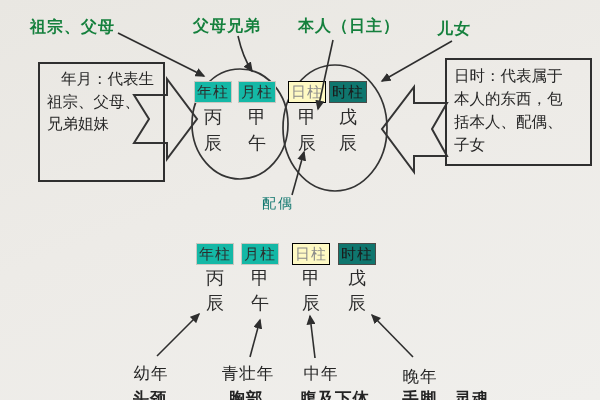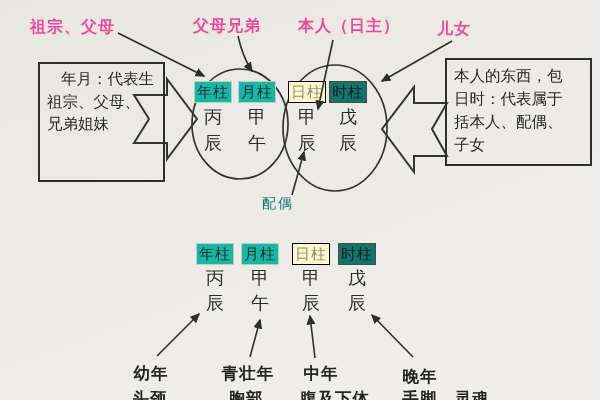--- a/index.html
+++ b/index.html
@@ -7,38 +7,38 @@
     width:600px;height:400px;overflow:hidden;position:relative;
     background:linear-gradient(160deg,#e9e7e2 0%,#edebe7 45%,#f0efec 100%);
     font-family:"DejaVu Serif","Liberation Serif",serif;
     color:#2b2b2b;
   }
   .abs{position:absolute;}
   svg{position:absolute;left:0;top:0;}
   #shapes{z-index:1;}
   #arrows{z-index:3;pointer-events:none;}
   .txt{z-index:2;}
-  .toplabel{font-size:16px;font-weight:600;letter-spacing:1px;white-space:nowrap;color:#ec4899;}
+  .toplabel{font-size:16px;font-weight:600;letter-spacing:1px;white-space:nowrap;color:#15803d;}
   .notebox{border:2px solid #2f2f2f;background:transparent;z-index:2;}
   .notebox .ln{font-size:15.5px;line-height:22.5px;white-space:nowrap;color:#262626;}
   #left-box{left:15px;top:62px;width:116px;height:112px;padding:4px 0 0 7px;margin-left:23px;}
   #left-box .ln:first-child{padding-left:14px;}
   #right-box{left:445px;top:58px;width:136px;height:99px;padding:5px 0 0 7px;}
   #right-box .ln{font-size:15.5px;line-height:23px;}
   .pcol{position:absolute;width:44px;text-align:center;z-index:2;}
   .plabel{display:inline-block;font-size:15px;line-height:18px;padding:1px 2px;letter-spacing:1px;}
   .plabel.light{background:#14b8a6;box-shadow:0 0 0 1px #c9c7c0;color:#2d2d2d;}
   .plabel.dark{background:#fef9c3;box-shadow:0 0 0 1px #000;color:#8a8a8a;}
   .plabel.gray{background:#0f766e;box-shadow:0 0 0 1px #4b4b48;color:#1b1b1b;}
   .stem{font-size:18px;line-height:22px;margin-top:3px;}
   .branch{font-size:18px;line-height:22px;margin-top:3px;}
   .u-stem{margin-top:4px;}
   .u-branch{margin-top:4px;}
   #spouse-label{left:262px;top:195px;font-size:14px;letter-spacing:2px;color:#0f766e;}
-  .stage{font-size:16.5px;font-weight:700;letter-spacing:1px;white-space:nowrap;transform:translateX(-50%);color:#242424;}
+  .stage{font-size:16.5px;font-weight:400;letter-spacing:1px;white-space:nowrap;transform:translateX(-50%);color:#242424;}
   .bodypart{font-size:16.5px;font-weight:600;letter-spacing:1px;white-space:nowrap;transform:translateX(-50%);color:#242424;}
   .shape{stroke:#343434;fill:none;}
 </style>
 </head>
 <body>
 
 <svg id="shapes" width="600" height="400" viewBox="0 0 600 400">
   <ellipse class="shape" cx="240" cy="124" rx="48" ry="55" stroke-width="1.7"></ellipse>
   <ellipse class="shape" cx="335" cy="128" rx="52" ry="63" stroke-width="1.7"></ellipse>
   <path class="shape" stroke-width="2" d="M134,95 L167,95 L167,79 L197,119 L167,159 L167,143 L134,143 L149,119 Z"></path>
@@ -50,22 +50,22 @@
 <div class="abs txt toplabel" style="left:298px;top:16px;">本人（日主）</div>
 <div class="abs txt toplabel" style="left:437px;top:19px;">儿女</div>
 
 <div id="left-box" class="abs notebox">
   <div class="ln">年月：代表生</div>
   <div class="ln">祖宗、父母、</div>
   <div class="ln">兄弟姐妹</div>
 </div>
 
 <div id="right-box" class="abs notebox">
+  <div class="ln">日时：代表属于</div>
   <div class="ln">本人的东西，包</div>
-  <div class="ln">日时：代表属于</div>
   <div class="ln">括本人、配偶、</div>
   <div class="ln">子女</div>
 </div>
 
 <div class="pcol" style="left:191px;top:82px;">
   <span class="plabel light">年柱</span>
   <div class="stem u-stem">丙</div>
   <div class="branch u-branch">辰</div>
 </div>
 <div class="pcol" style="left:235px;top:82px;">

